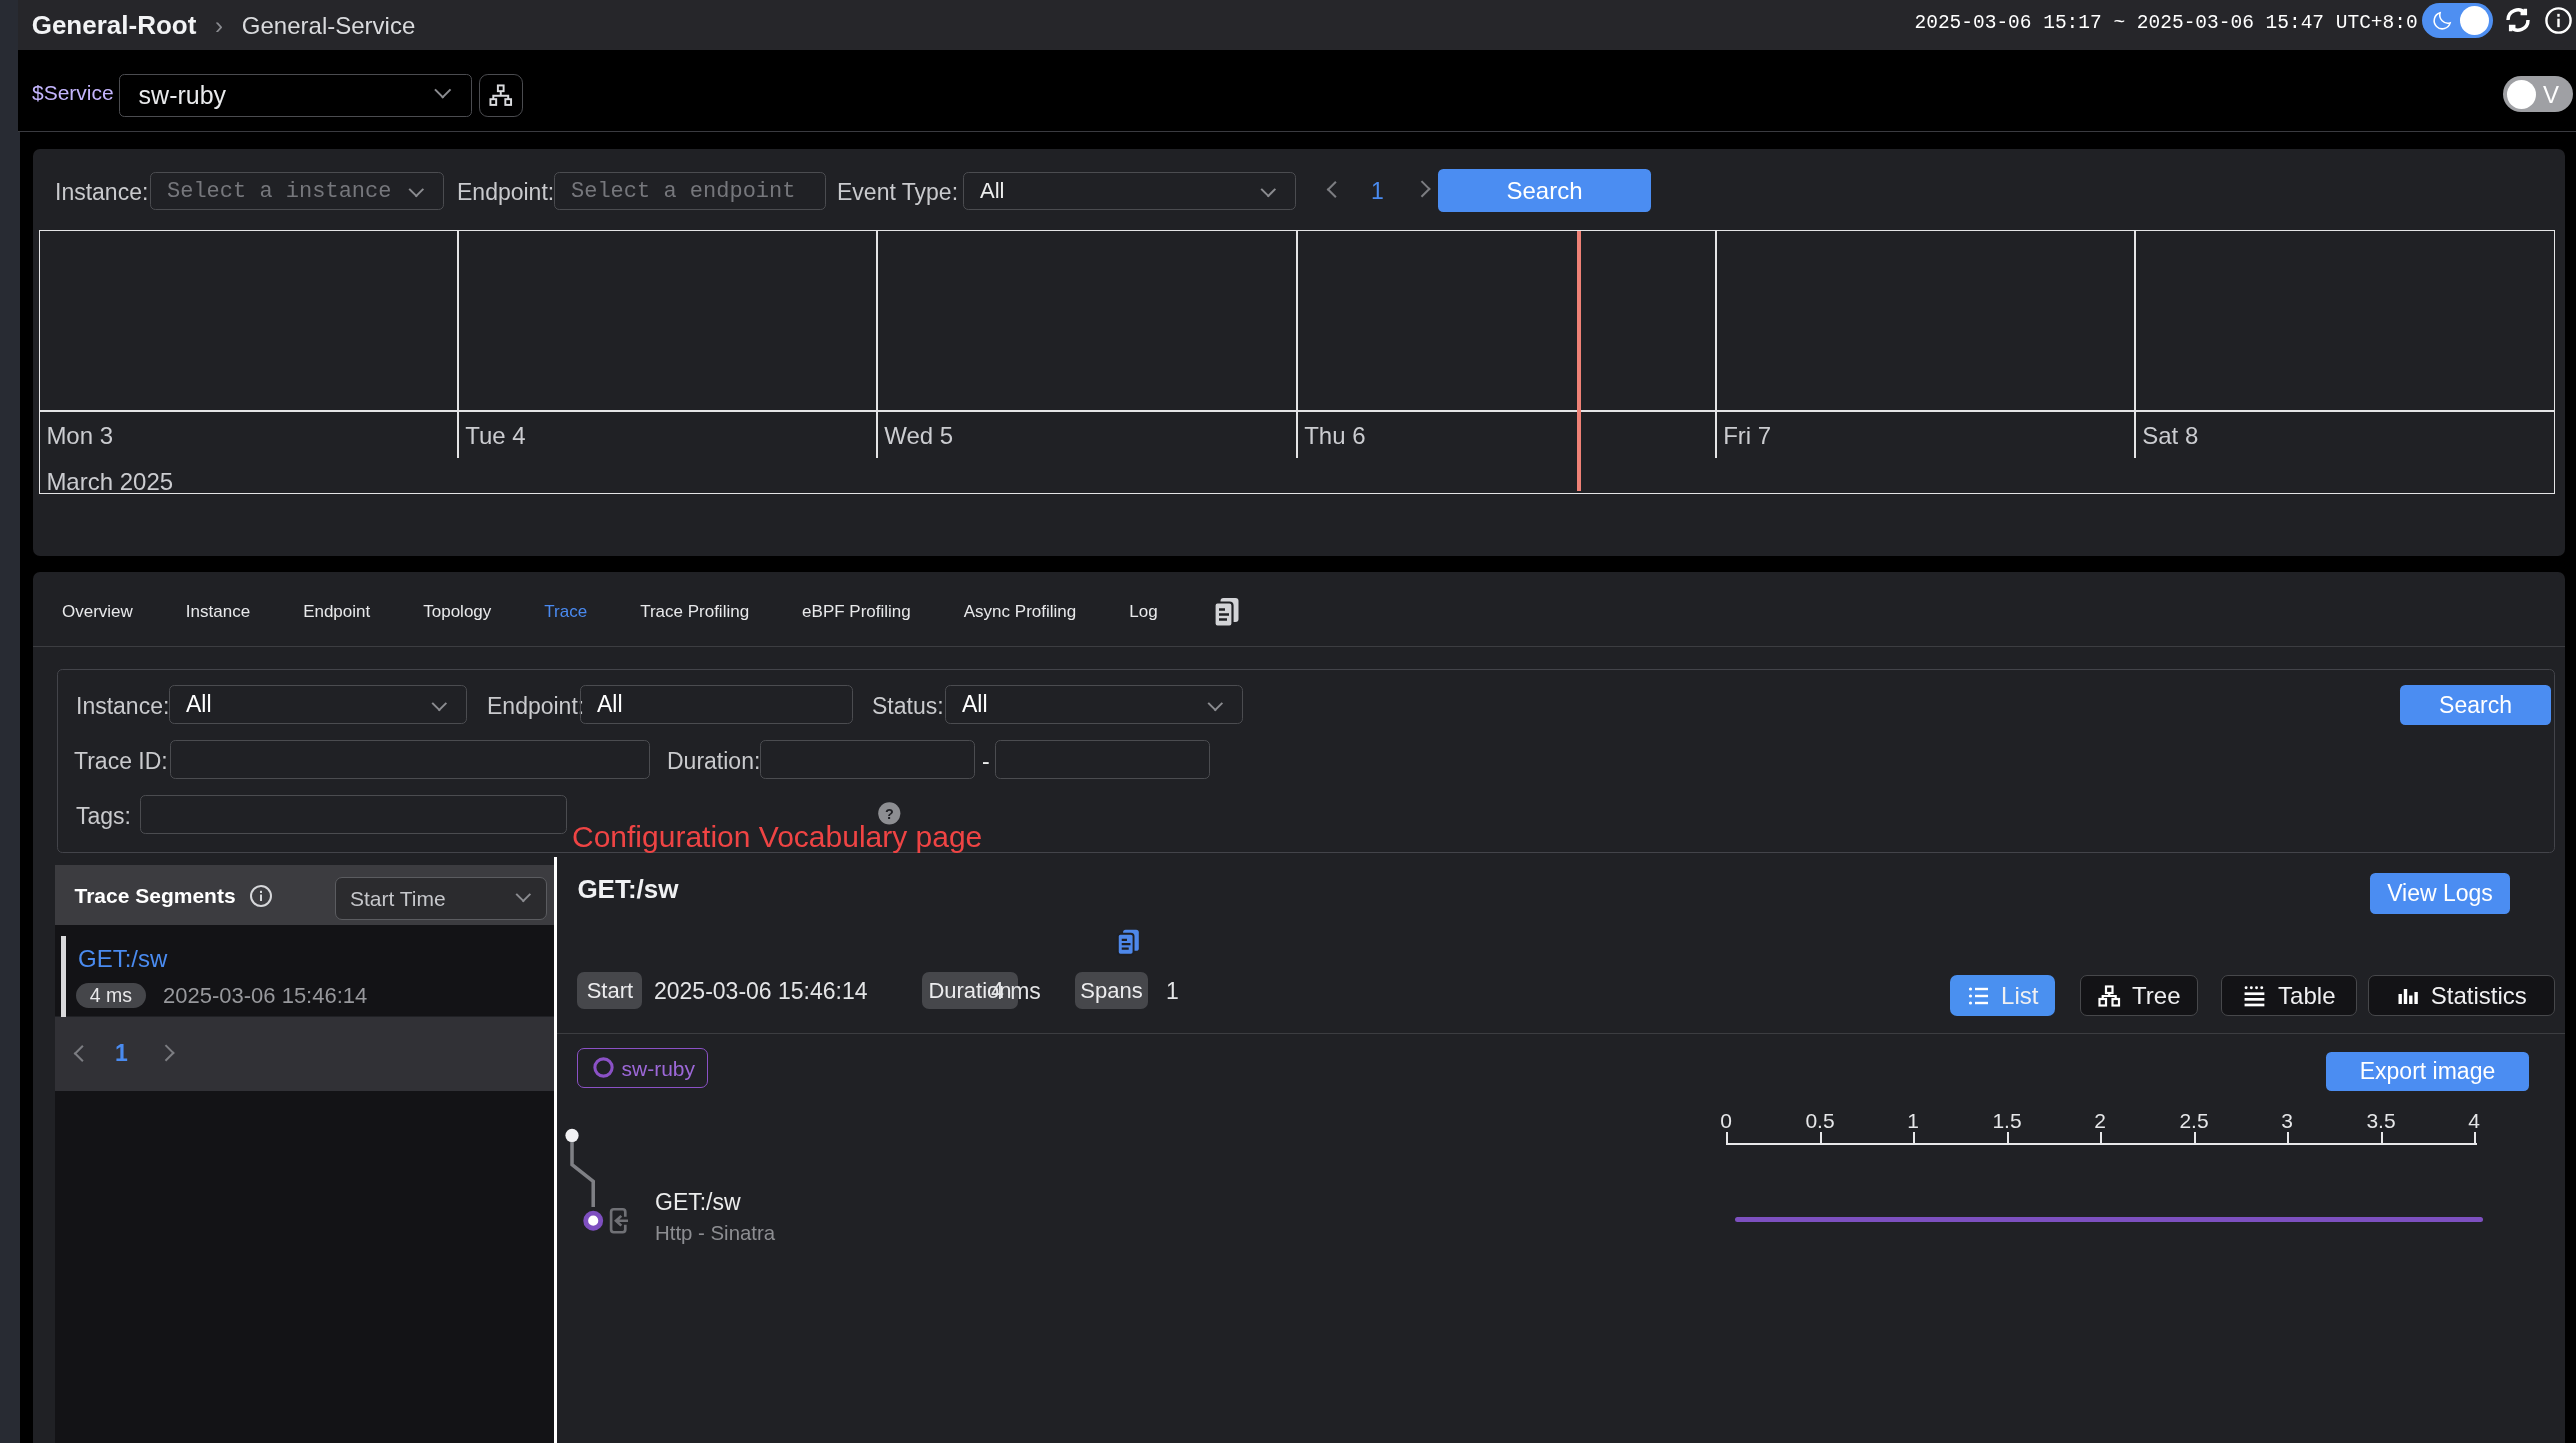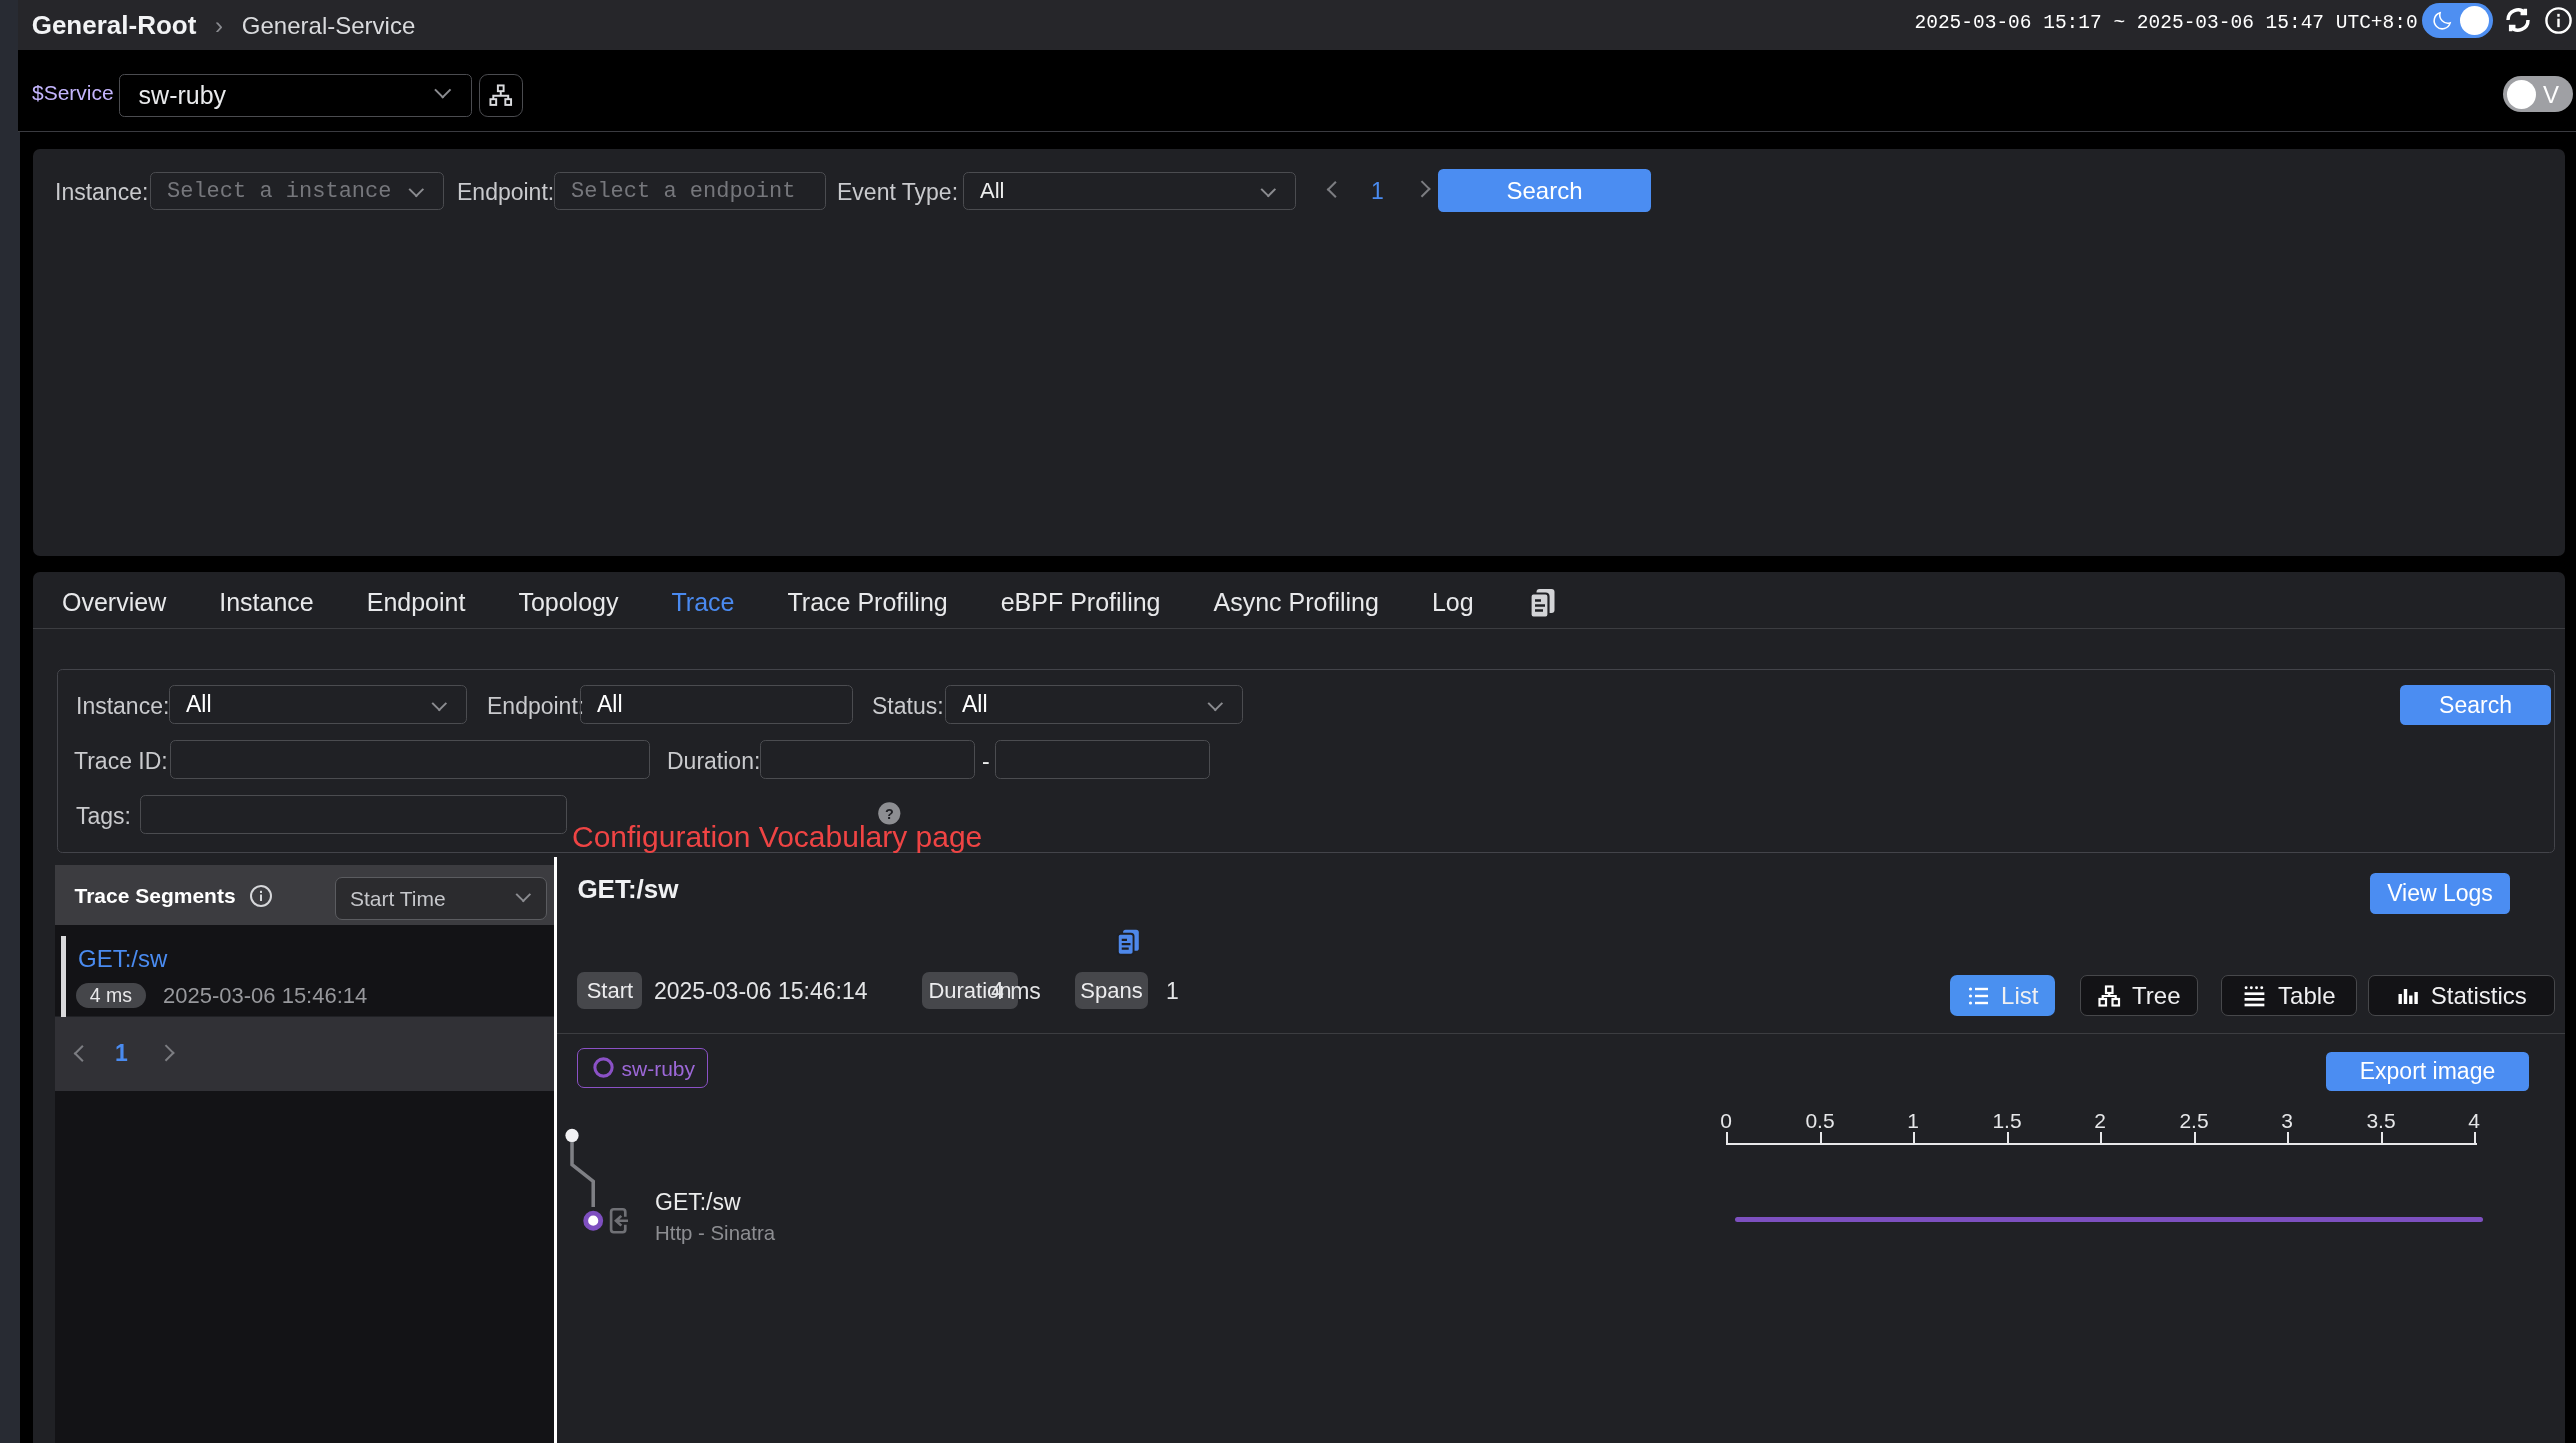--- a/index.html
+++ b/index.html
@@ -48,22 +48,22 @@
   border-top:2.2px solid #7c7d82; }
 
 #chart { left:6.2px; top:81px; width:2516px; height:264px; border:1.8px solid #e4e4e6; }
 .vline { position:absolute; top:0; width:1.8px; background:#e4e4e6; height:227px; }
 #axline { position:absolute; left:0; top:179px; width:100%; height:1.8px; background:#e4e4e6; }
 .daylab { position:absolute; top:191px; font-size:24px; color:#cbccd0; }
 #redline { position:absolute; left:1537px; top:0; width:3.5px; height:260px; background:#ee8176; }
 
 #panel2 { left:33px; top:572px; width:2532px; height:872px; background:#202125;
   border-radius:7px 7px 0 0; }
-#tabbar { position:absolute; left:0; top:0; width:100%; height:57px; border-bottom:0.9px solid #3c3d41;
-  display:flex; align-items:center; padding-top:5.3px; font-size:25px; color:#e8e9eb; }
+#tabbar { position:absolute; left:0; top:0; width:100%; height:75px; border-bottom:0.9px solid #3c3d41;
+  display:flex; align-items:center; padding-top:5.3px; font-size:17px; color:#e8e9eb; }
 .tab { margin-left:53px; }
 .tab:first-child { margin-left:29px; }
 .tabactive { color:#4a8af0; }
 
 #f2 { position:absolute; left:0; top:75px; width:100%; }
 #f2 .flabel { position:absolute; }
 .inp { position:absolute; border:0.9px solid #4b4c50; border-radius:5.3px; height:39px;
   font-size:23px; color:#fff; display:flex; align-items:center; padding-left:16px; }
 #searchbtn2 { position:absolute; left:2367px; top:38px; width:151px; height:40px; background:#4b8df2;
   border-radius:5.3px; color:#fff; font-size:23px; display:flex; align-items:center; justify-content:center; }
@@ -165,20 +165,36 @@
       <div class="selbox" style="left:521px;width:272px;">
           <span class="ph">Select a endpoint</span>
         </div>
       <span class="flabel" style="left:804px;">Event Type:</span>
       <div class="selbox" style="left:930px;width:333px;">All
         <div class="chev" style="right:21px;top:10.6px;width:10.6px;height:10.6px;"></div></div>
       <div class="pgchev" style="left:1296px;transform:rotate(-135deg);"></div>
       <span style="position:absolute;left:1338px;top:6.2px;color:#4a8bf0;font-size:23px;">1</span>
       <div class="pgchev" style="left:1383px;transform:rotate(45deg);"></div>
       <div id="searchbtn1">Search</div>
+    </div>
+    <div id="chart" class="abs">
+      <div class="vline" style="left:417px;"></div>
+      <div class="vline" style="left:836px;"></div>
+      <div class="vline" style="left:1256px;"></div>
+      <div class="vline" style="left:1675px;"></div>
+      <div class="vline" style="left:2094px;"></div>
+      <div id="axline"></div>
+      <span class="daylab" style="left:6.2px;">Mon 3</span>
+      <span class="daylab" style="left:425px;">Tue 4</span>
+      <span class="daylab" style="left:844px;">Wed 5</span>
+      <span class="daylab" style="left:1264px;">Thu 6</span>
+      <span class="daylab" style="left:1683px;">Fri 7</span>
+      <span class="daylab" style="left:2102px;">Sat 8</span>
+      <span class="daylab" style="left:6.2px;top:237px;">March 2025</span>
+      <div id="redline"></div>
     </div>
   </div>
 
   <div id="panel2" class="abs">
     <div id="tabbar">
       <span class="tab">Overview</span>
         <span class="tab">Instance</span>
         <span class="tab">Endpoint</span>
       <span class="tab">Topology</span>
         <span class="tab tabactive">Trace</span>

